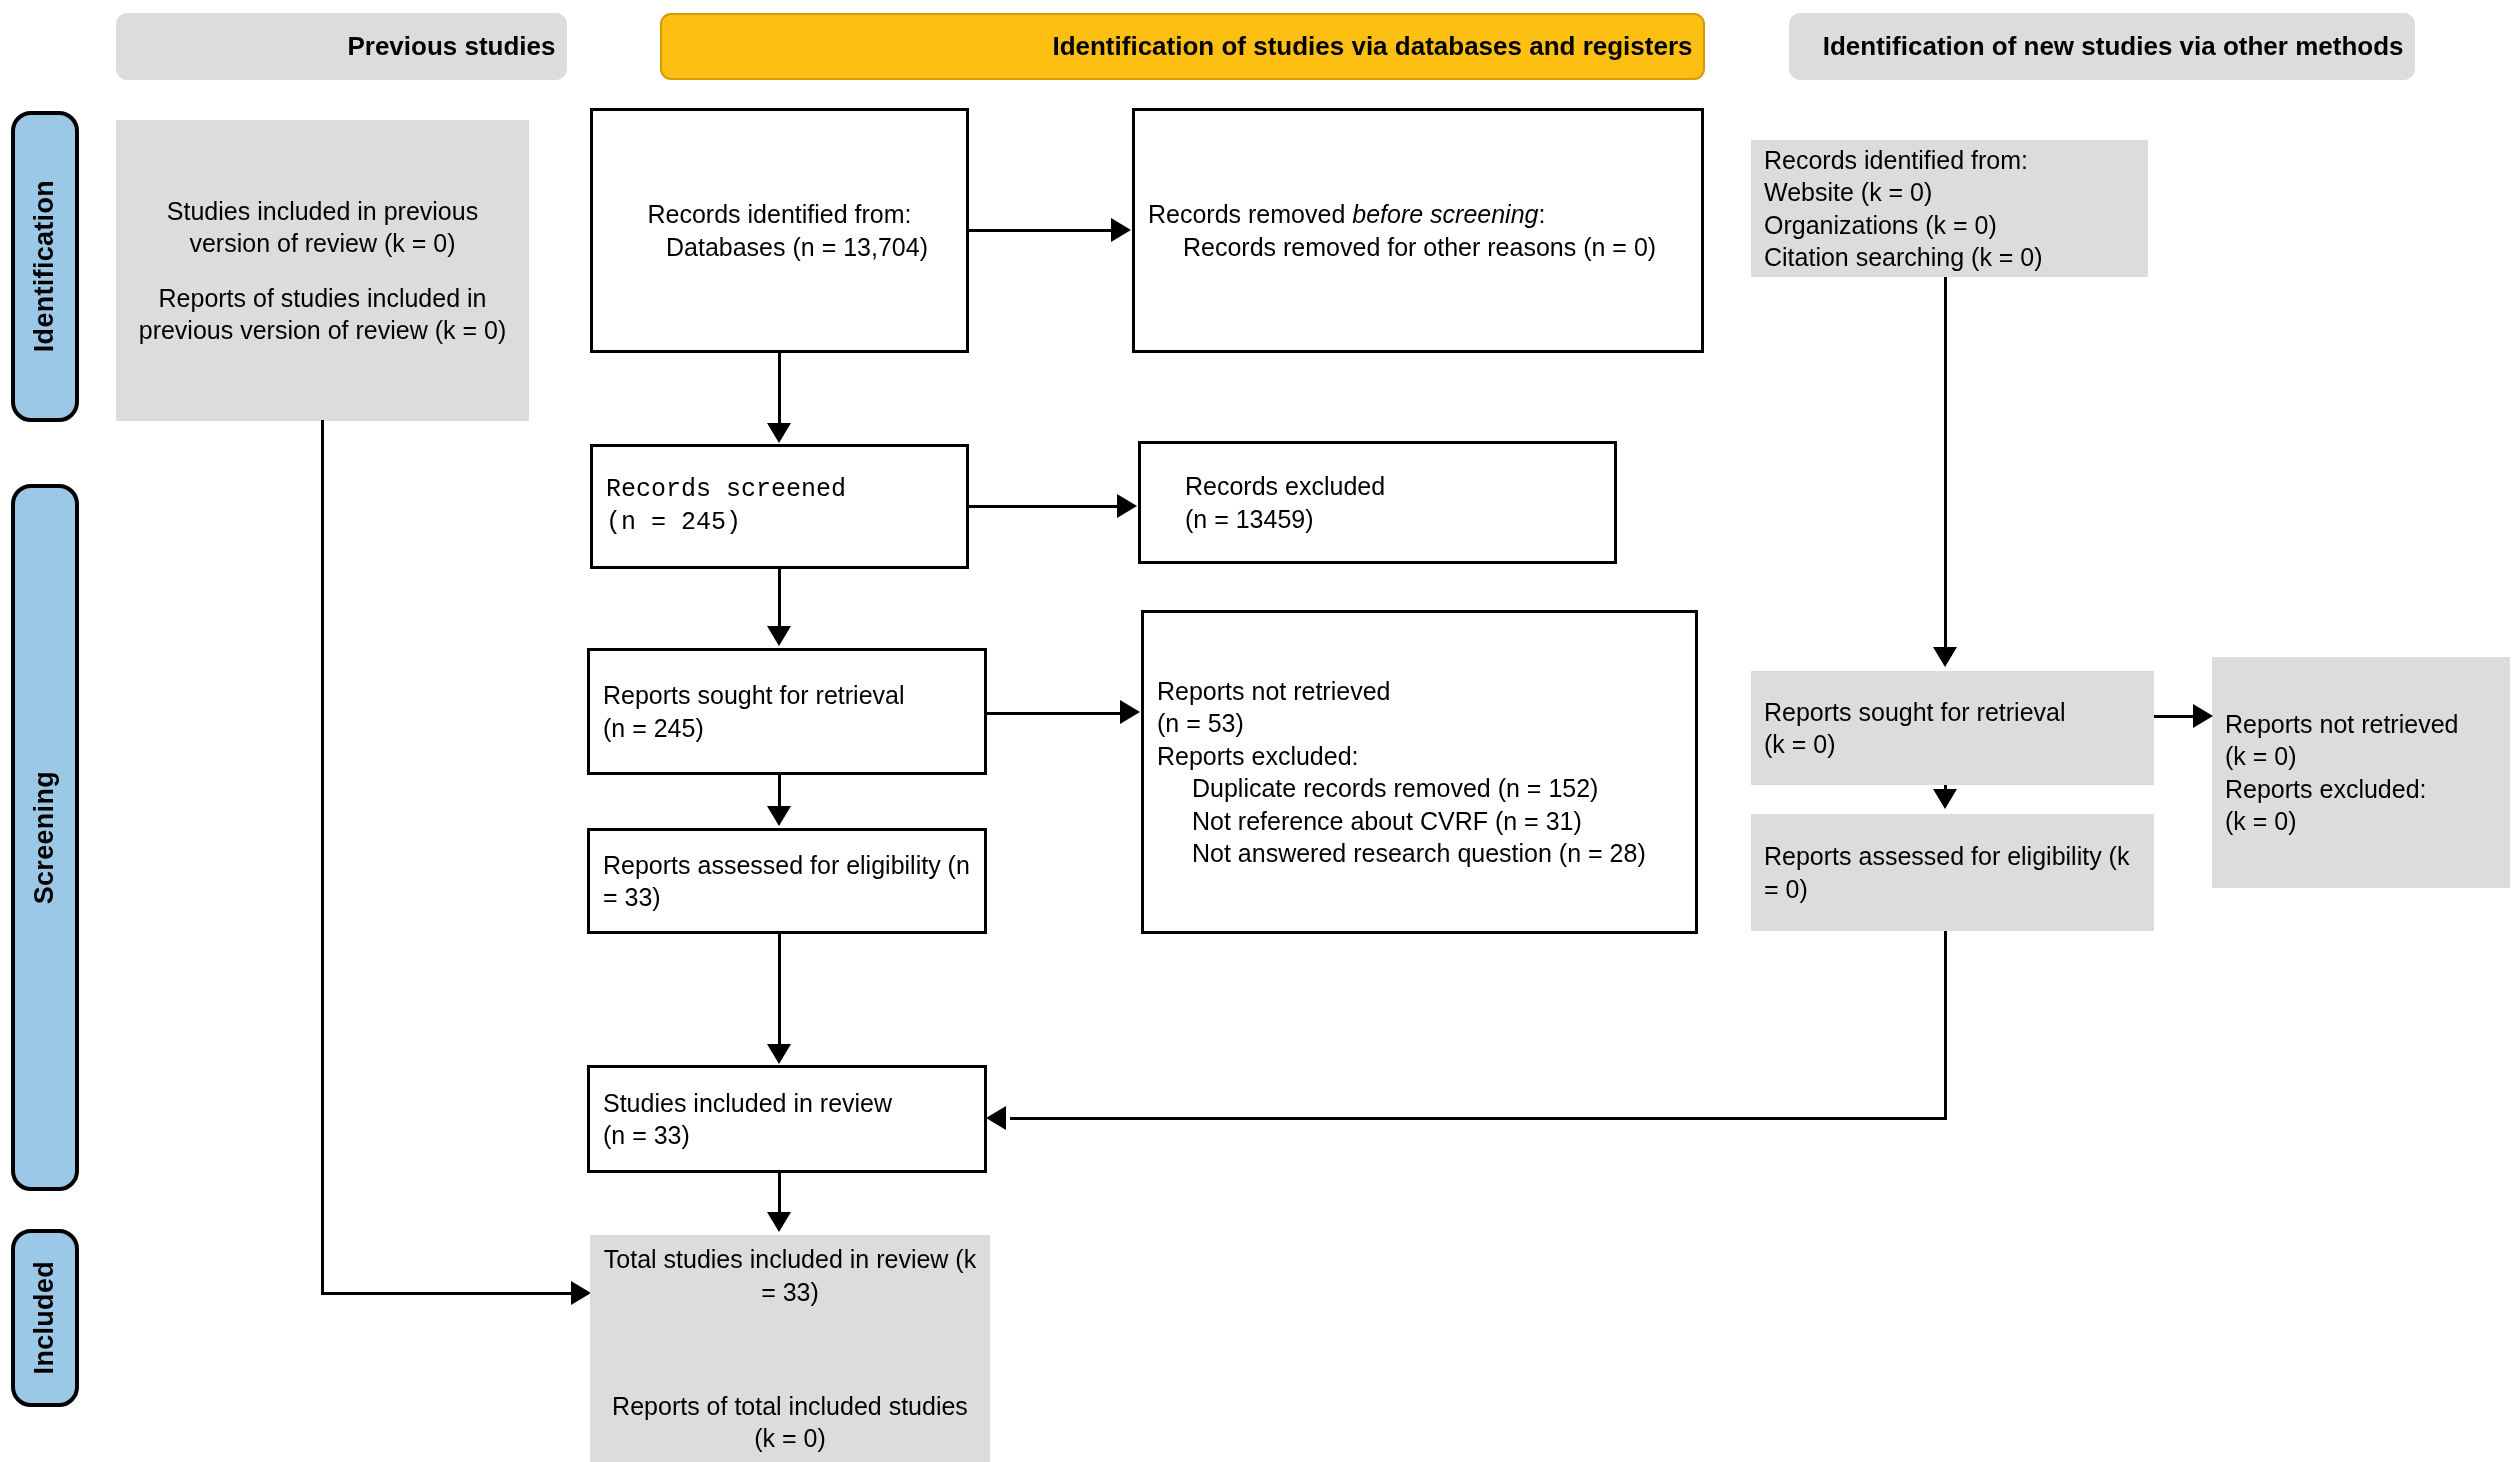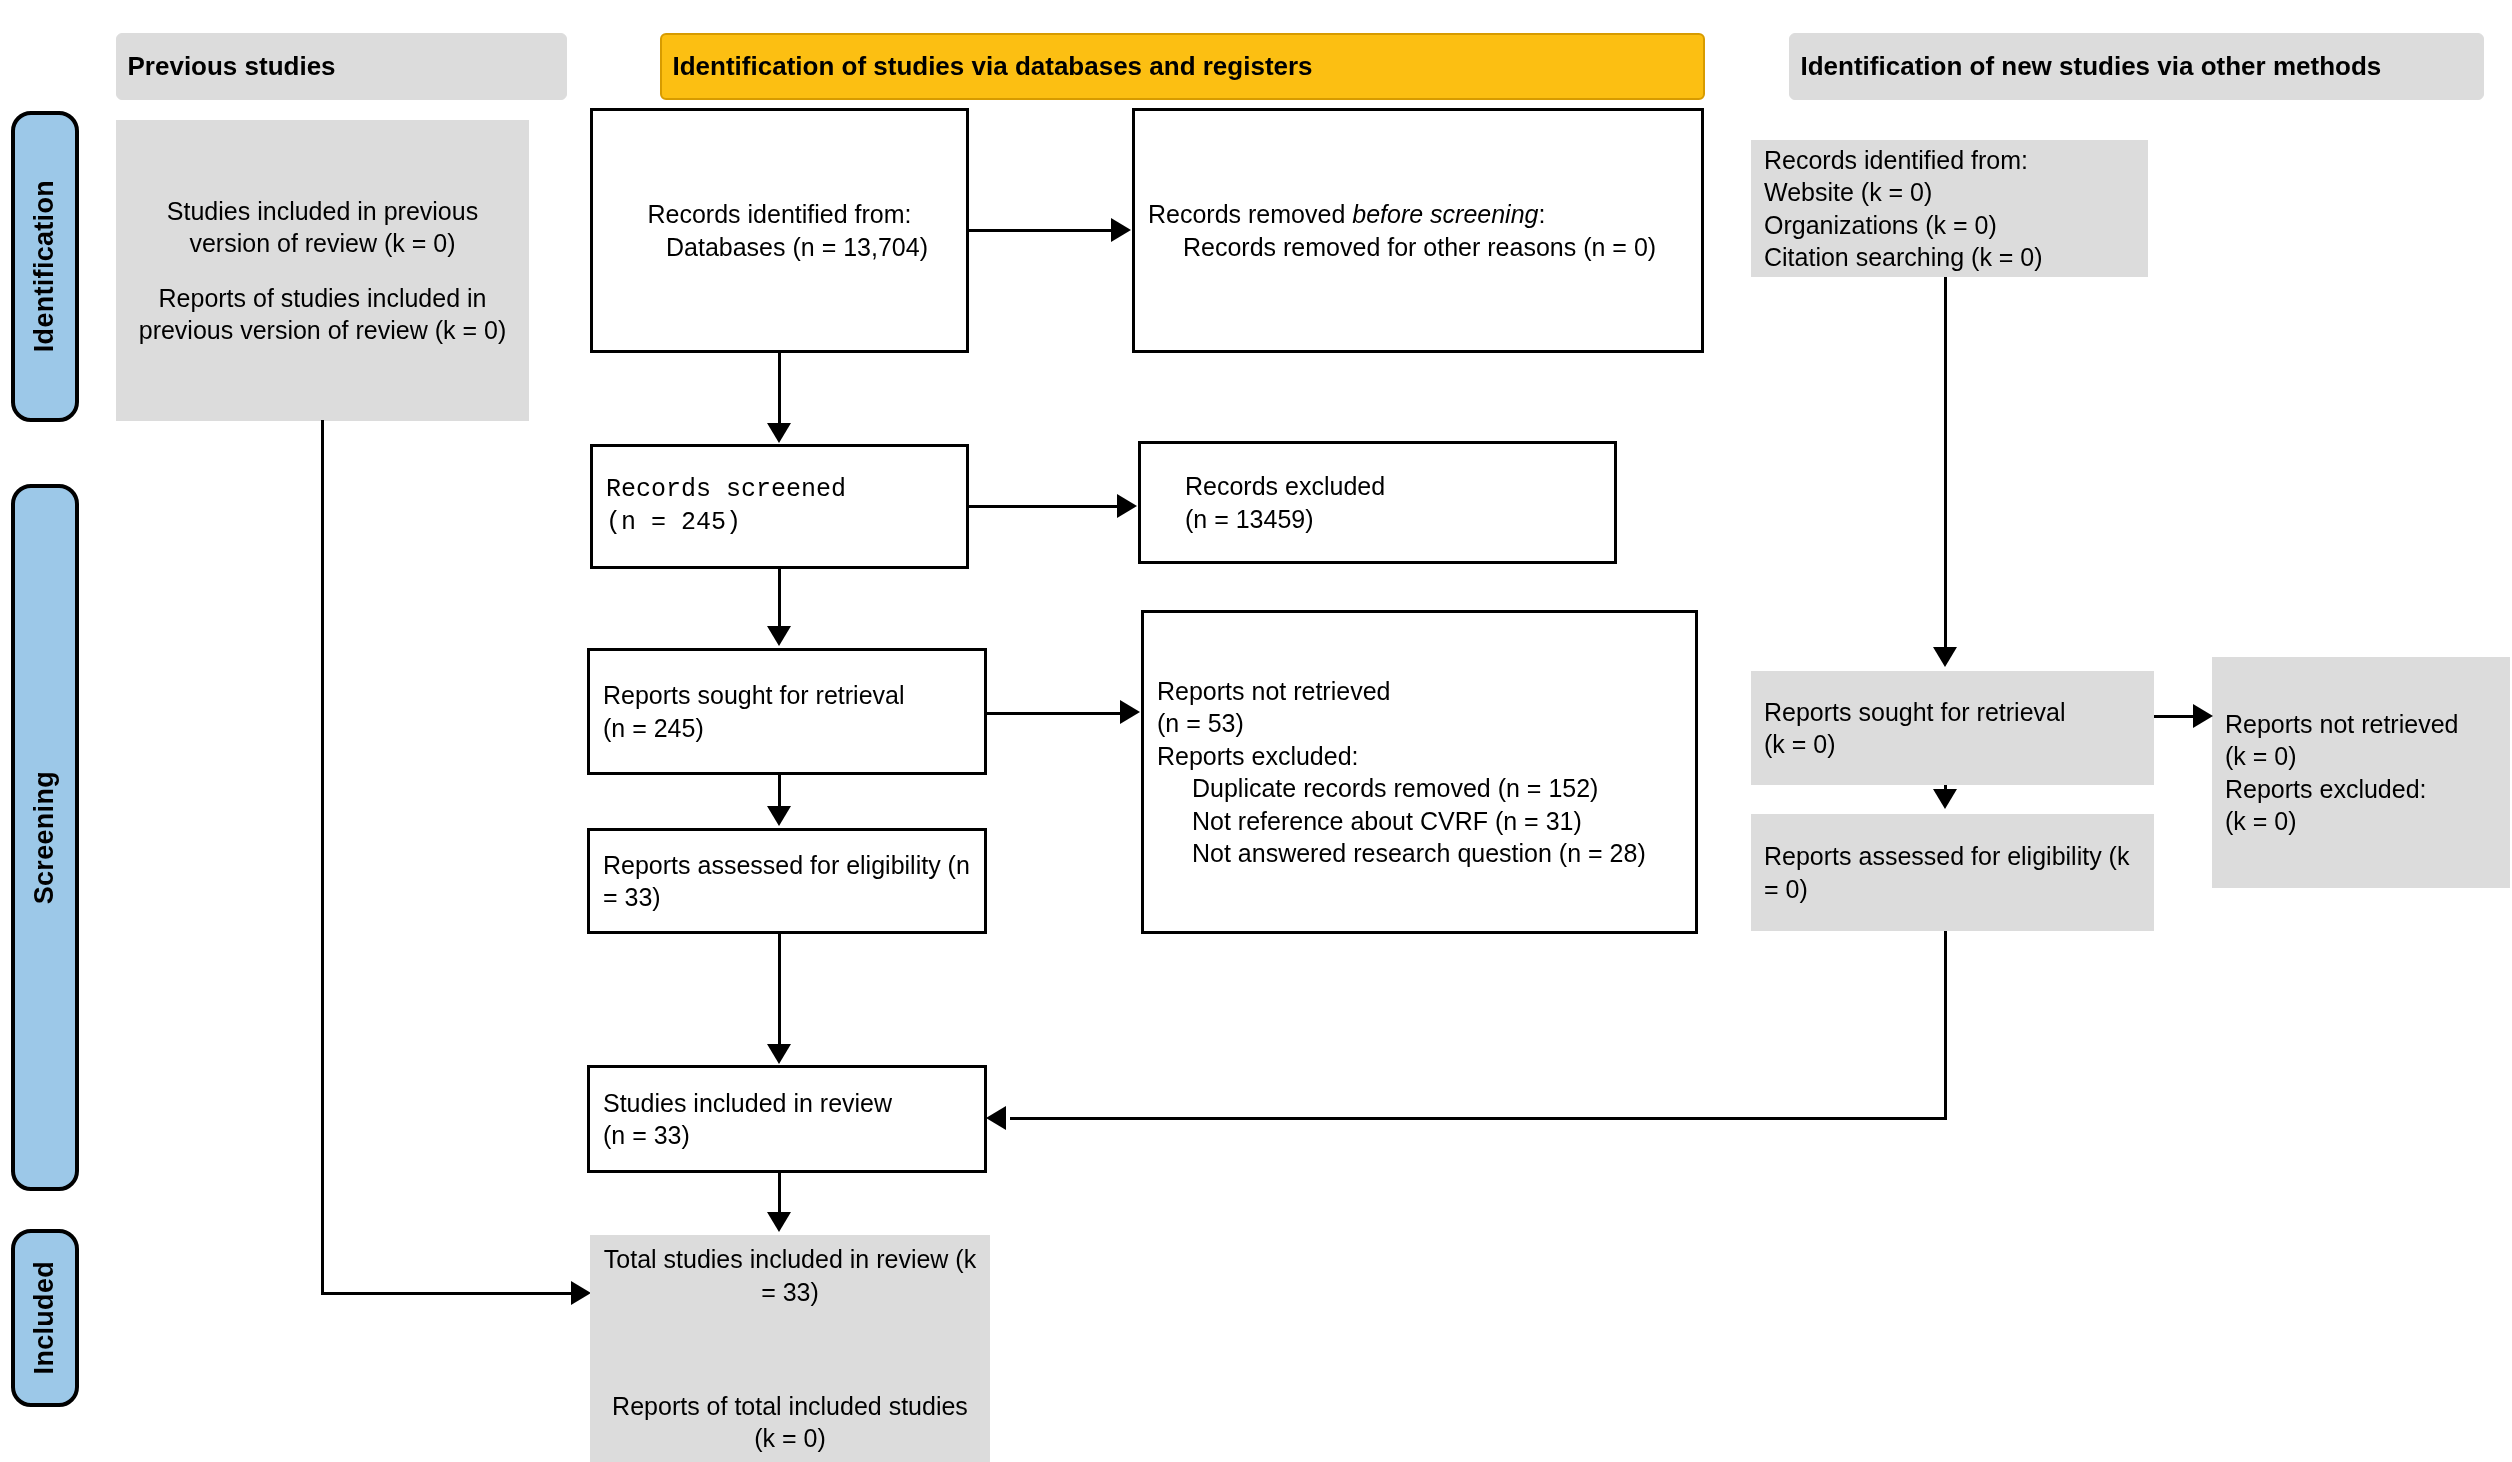--- a/index.html
+++ b/index.html
@@ -15,23 +15,23 @@
     display:flex;align-items:center;justify-content:center;
   }
   .stage-tab span{
     writing-mode:vertical-rl;transform:rotate(180deg);
     font-weight:bold;font-size:27px;letter-spacing:0.3px;line-height:1;
     white-space:nowrap;
   }
 
   
   .banner{
-    position:absolute;box-sizing:border-box;border-radius:6px;
-    display:flex;align-items:center;justify-content:flex-start;text-align:center;
-    font-weight:bold;font-size:26px;line-height:1.15;padding:0 10.5px;margin-top:20px;
+    position:absolute;box-sizing:border-box;border-radius:11px;
+    display:flex;align-items:center;justify-content:flex-end;text-align:center;
+    font-weight:bold;font-size:26px;line-height:1.15;padding:0 10.5px;
   }
   .banner.grey{background:#DCDCDC;border:0.6px solid #DCDCDC;}
   .banner.orange{background:#FCBF12;border:2.3px solid #D79B00;}
 
   
   .box{
     position:absolute;box-sizing:border-box;font-size:25px;line-height:1.30;
     padding:8.2px 13px;display:flex;flex-direction:column;justify-content:center;
     white-space:pre-wrap;
   }
@@ -65,21 +65,21 @@
   <div class="stage-tab" style="left:10.5px;top:1229px;width:68px;height:178px;">
     <span>Included</span>
   </div>
 
   <div class="banner grey" style="left:116px;top:13px;width:451px;height:67px;">
     <span>Previous studies</span>
   </div>
   <div class="banner orange" style="left:660px;top:13px;width:1045px;height:67px;">
     <span>Identification of studies via databases and registers</span>
   </div>
-  <div class="banner grey" style="left:1789px;top:13px;width:695px;height:67px;">
+  <div class="banner grey" style="left:1789px;top:13px;width:626px;height:67px;">
     <span>Identification of new studies via other methods</span>
   </div>
 
   <div class="box grey center" style="left:116px;top:120px;width:413px;height:301px;">
     <span>Studies included in previous version of review (k = 0)</span>
     <span class="gap"></span>
     <span>Reports of studies included in previous version of review (k = 0)</span>
   </div>
 
   <div class="ln v" style="left:321px;top:420px;height:873px;"></div>

